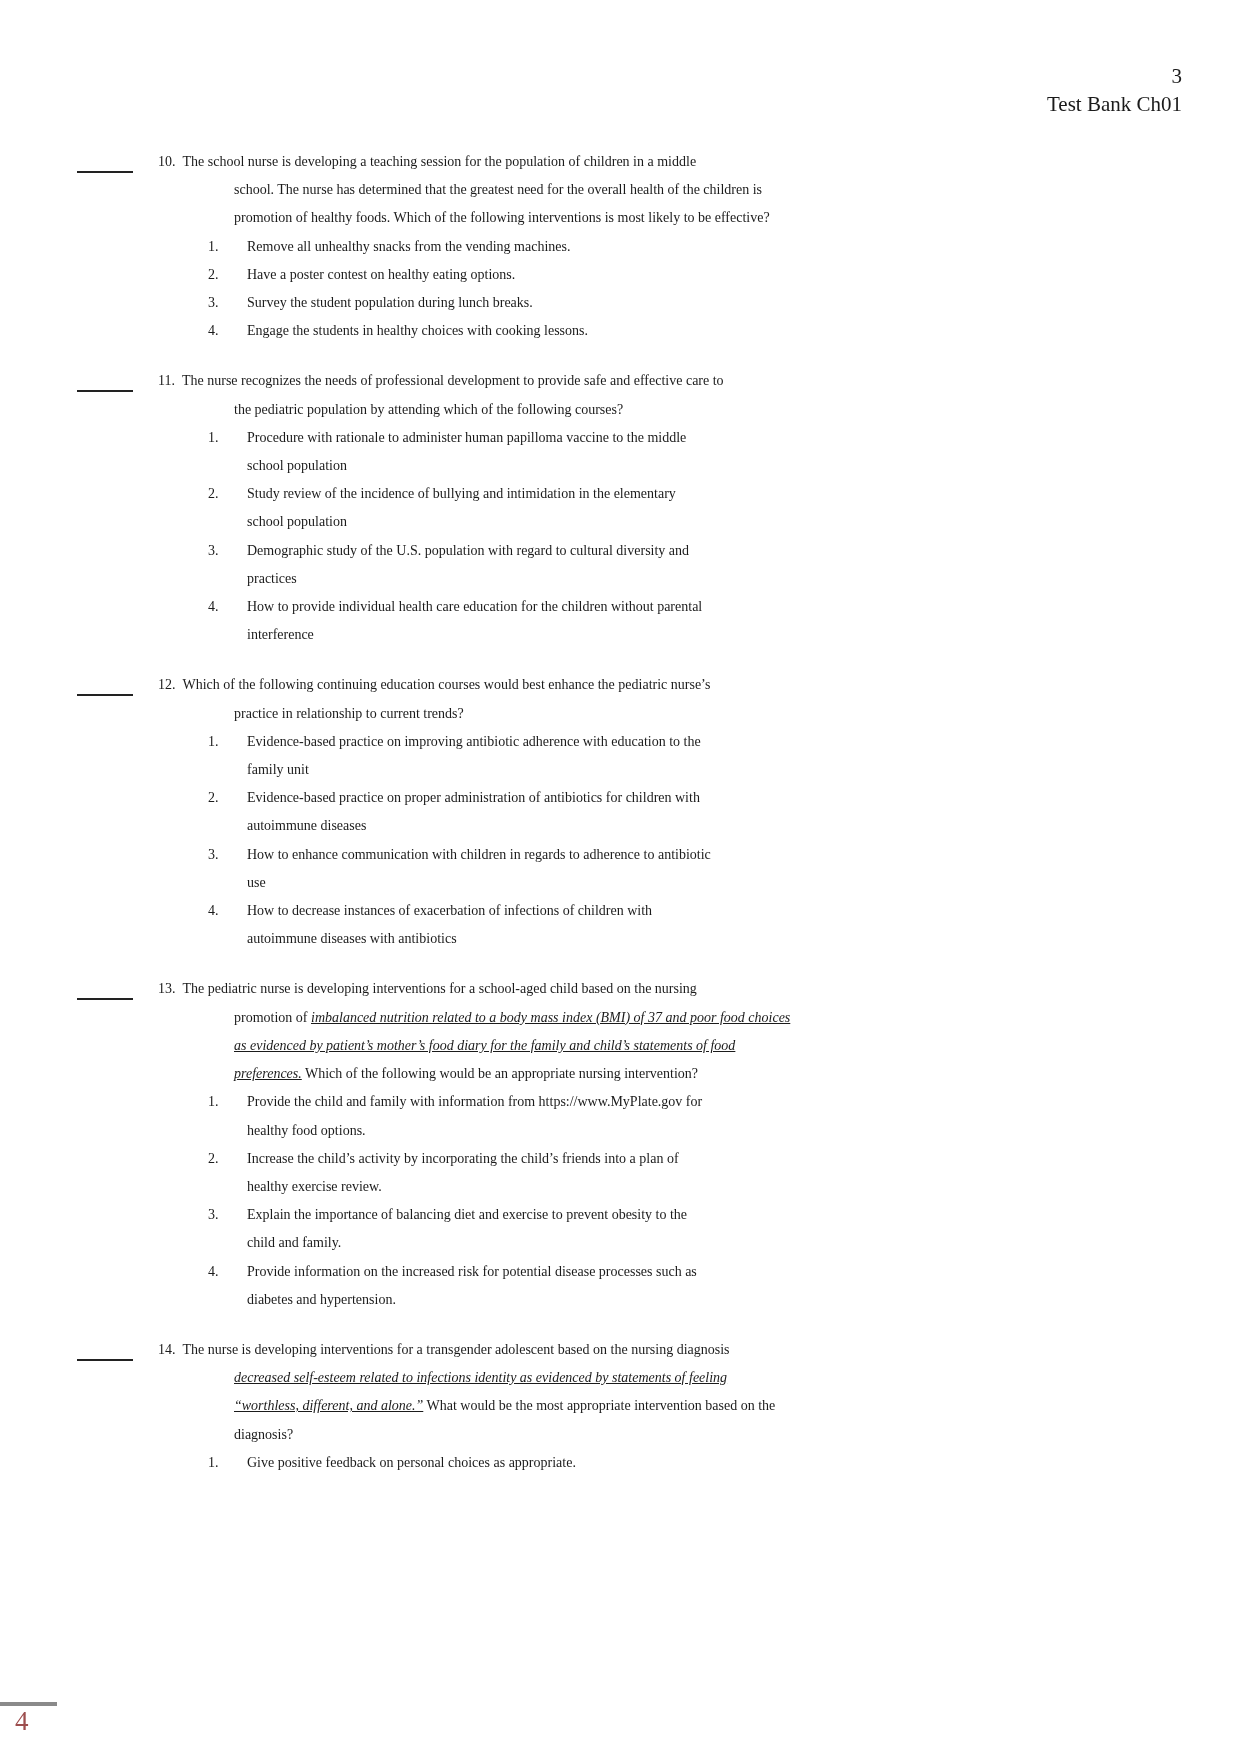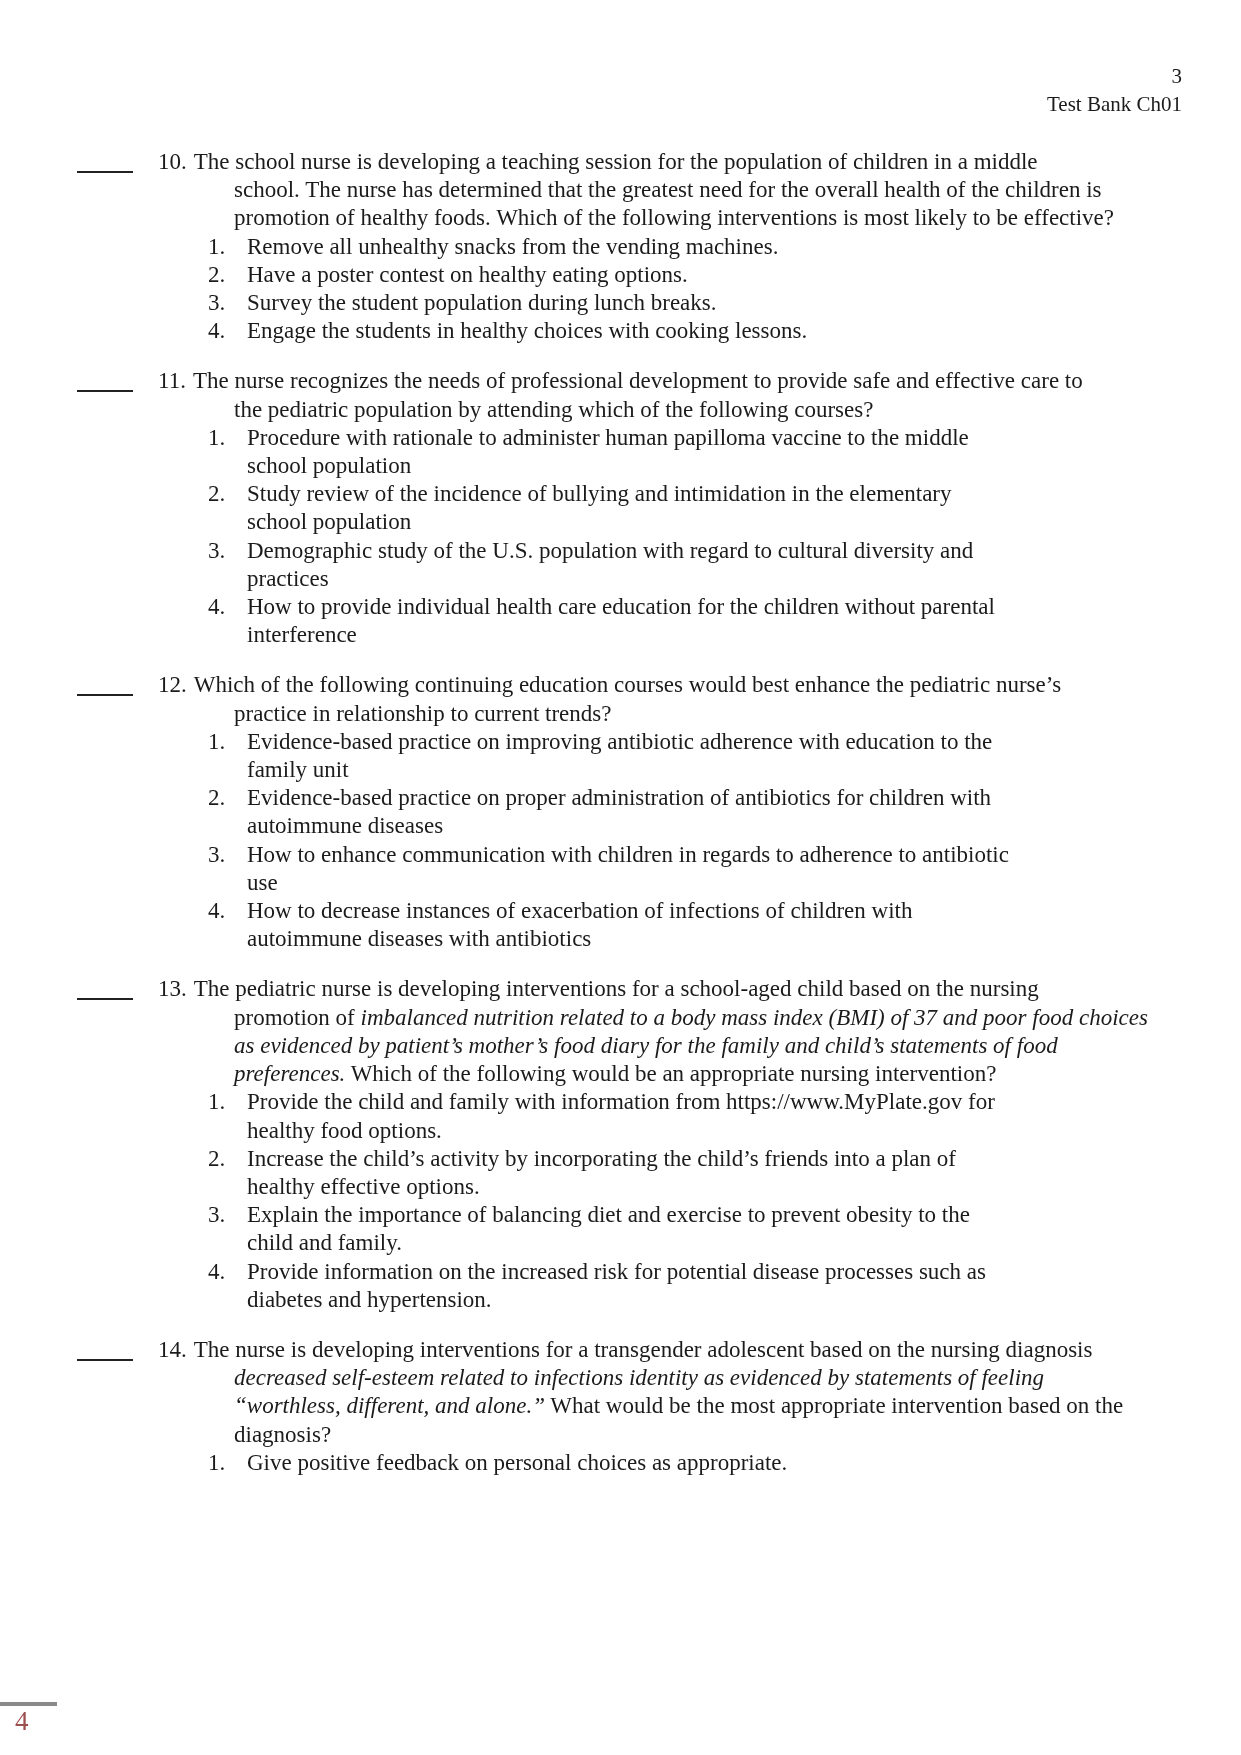--- a/index.html
+++ b/index.html
@@ -14,38 +14,38 @@
   .header{
     position:absolute;
     top:62px;right:59px;
     text-align:right;
     font-size:21px;
     line-height:28px;
   }
   .content{
     position:absolute;
     left:0;top:148px;right:0;
-    font-size:23px;
+    font-size:14px;
     line-height:28.2px;
   }
   .question{position:relative;margin-bottom:22px;}
   .blank{
     position:absolute;
     left:77px;top:2px;
     width:56px;height:21px;
     border-bottom:2px solid #222;
   }
   .q-body{margin-left:158px;margin-right:50px;}
   .line{white-space:nowrap;}
   .line.cont{margin-left:76px;}
   .qnum{margin-right:7px;}
   .opt{margin-left:50px;}
   .onum{display:inline-block;width:39px;}
   .optcont{margin-left:89px;}
-  .it{font-style:italic;}
+  .it{font-style:italic;text-decoration:underline;}
   .footer-line{
     position:absolute;
     left:0;top:1702px;
     width:57px;height:4px;
     background:#8a8a8a;
   }
   .footer-num{
     position:absolute;
     left:15px;top:1706px;
     font-size:27px;
@@ -109,21 +109,21 @@
       <div class="question">
         <span class="blank"></span>
         <div class="q-body">
           <div class="line"><span class="qnum">13.</span><span>The pediatric nurse is developing interventions for a school-aged child based on the nursing</span></div>
           <div class="line cont"><span>promotion of </span><span class="it">imbalanced nutrition related to a body mass index (BMI) of 37 and poor food choices</span></div>
           <div class="line cont"><span class="it">as evidenced by patient’s mother’s food diary for the family and child’s statements of food</span></div>
           <div class="line cont"><span class="it">preferences.</span><span> Which of the following would be an appropriate nursing intervention?</span></div>
           <div class="line opt"><span class="onum">1.</span><span>Provide the child and family with information from https://www.MyPlate.gov for</span></div>
           <div class="line optcont">healthy food options.</div>
           <div class="line opt"><span class="onum">2.</span><span>Increase the child’s activity by incorporating the child’s friends into a plan of</span></div>
-          <div class="line optcont">healthy effective options.</div>
+          <div class="line optcont">healthy exercise review.</div>
           <div class="line opt"><span class="onum">3.</span><span>Explain the importance of balancing diet and exercise to prevent obesity to the</span></div>
           <div class="line optcont">child and family.</div>
           <div class="line opt"><span class="onum">4.</span><span>Provide information on the increased risk for potential disease processes such as</span></div>
           <div class="line optcont">diabetes and hypertension.</div>
         </div>
       </div>
       <div class="question">
         <span class="blank"></span>
         <div class="q-body">
           <div class="line"><span class="qnum">14.</span><span>The nurse is developing interventions for a transgender adolescent based on the nursing diagnosis</span></div>

